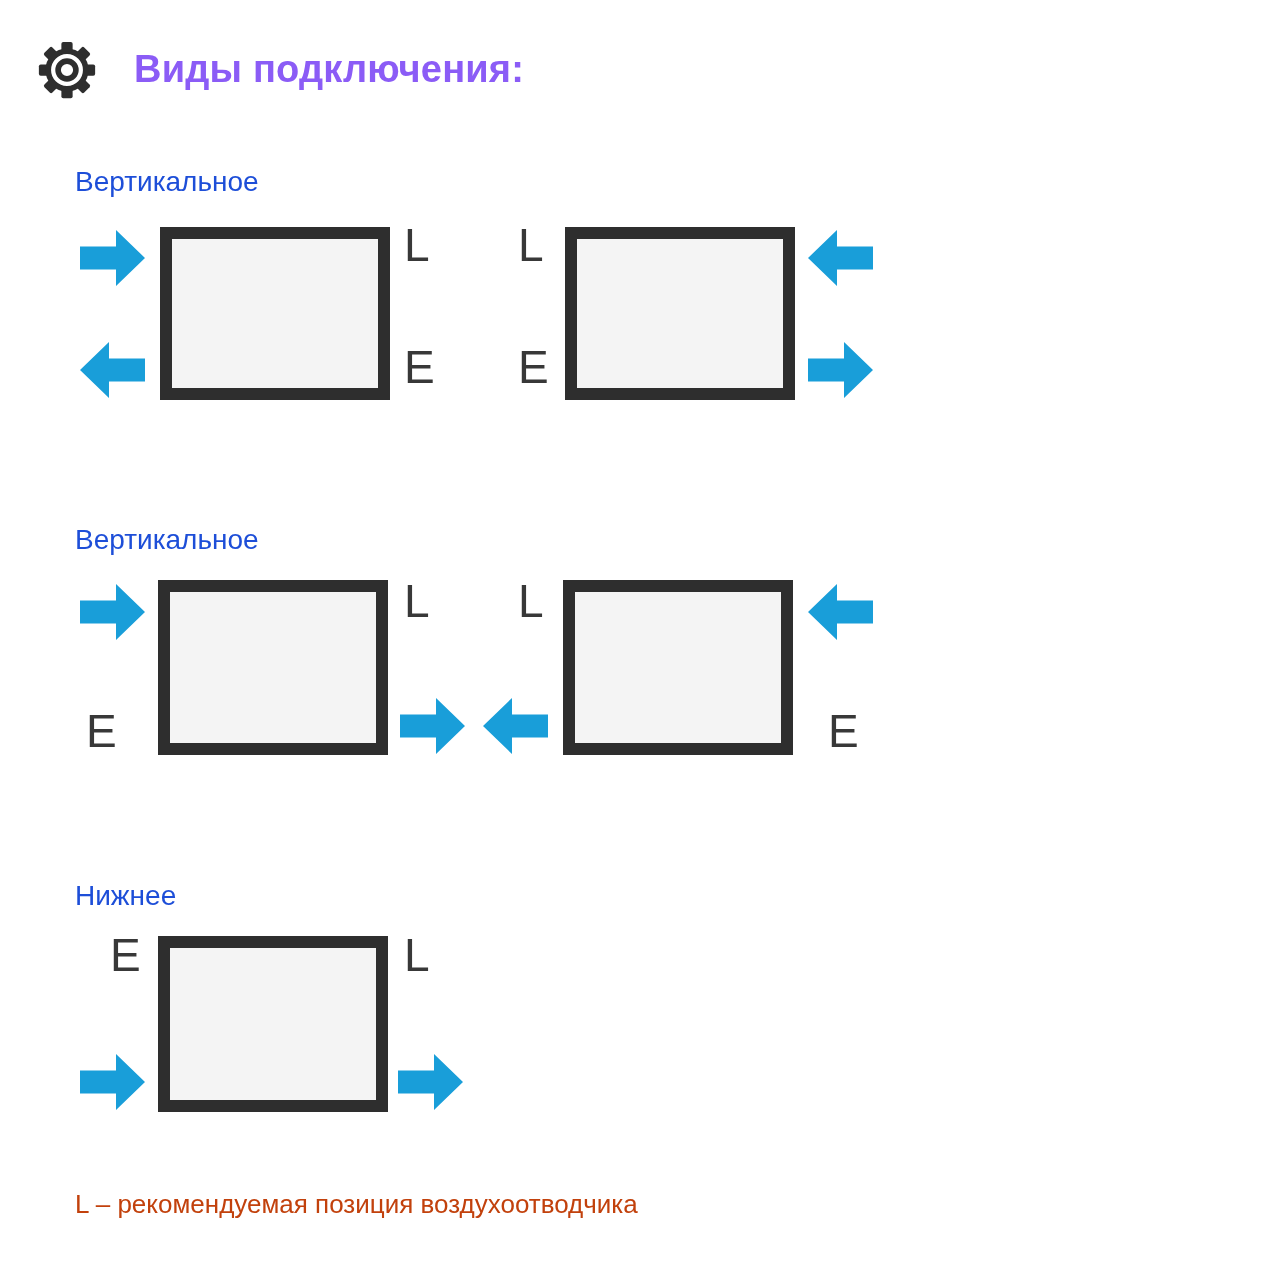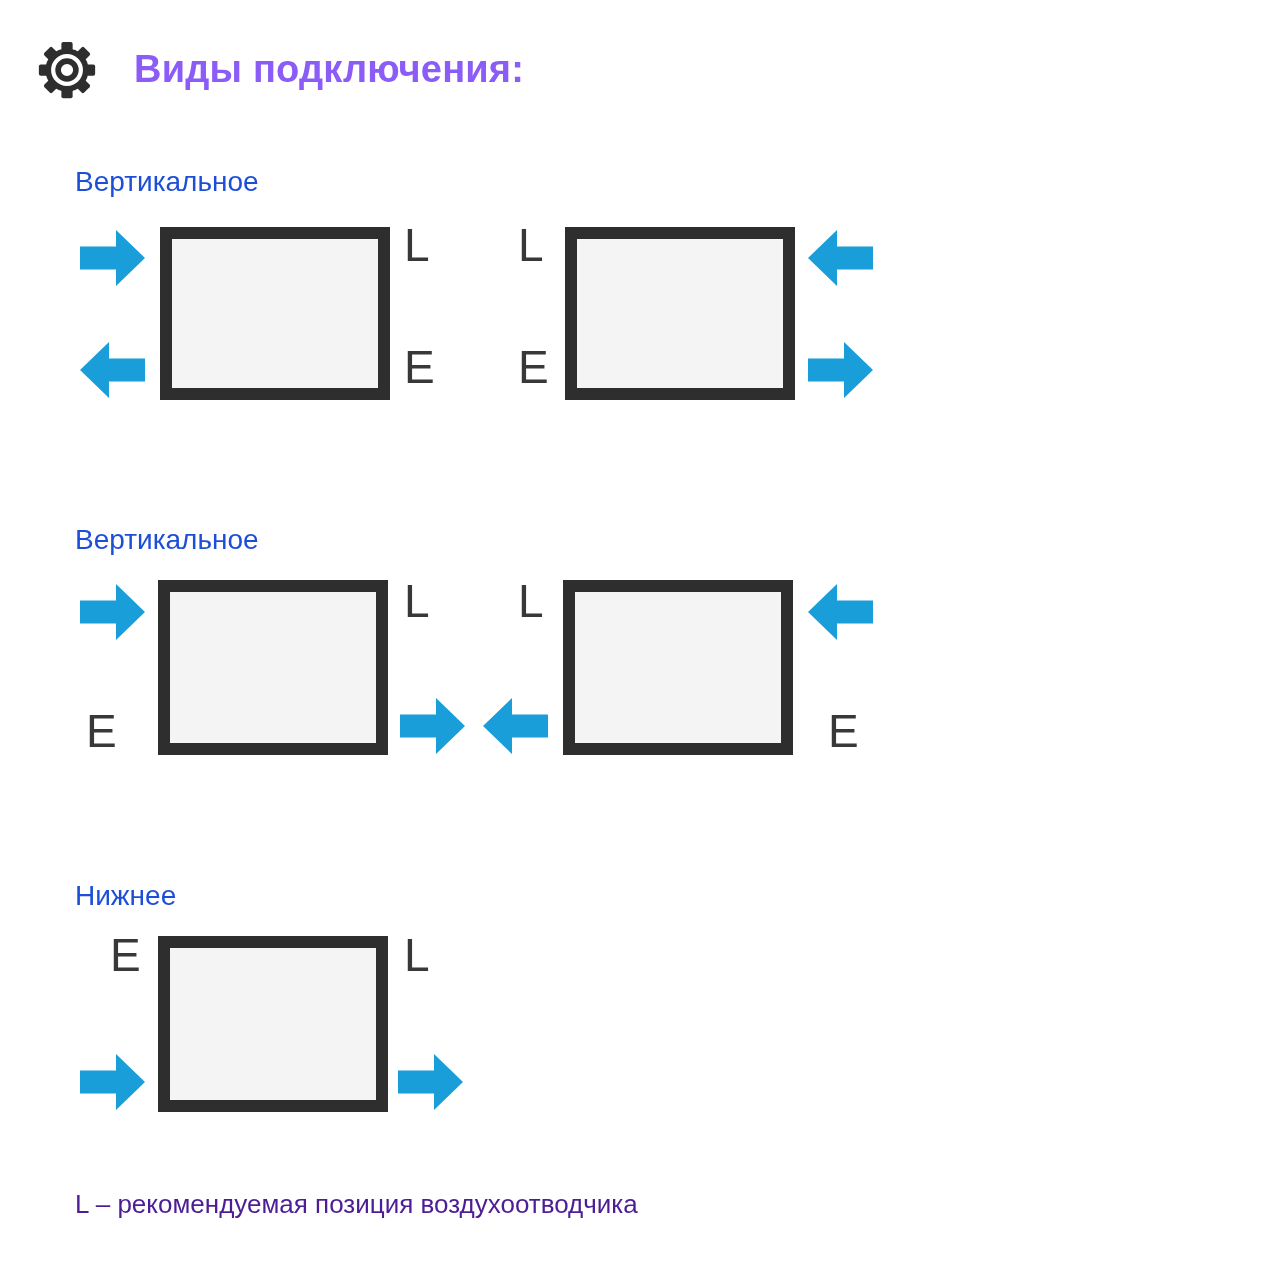--- a/index.html
+++ b/index.html
@@ -16,21 +16,21 @@
     font-size:28px;font-weight:400;color:#1d4ed8;
   }
   .radiator{
     box-sizing:border-box;border:12px solid var(--frame);
     background:var(--fill);
   }
   .port-label{
     font-size:46px;font-weight:400;color:#383838;line-height:1;
   }
   .legend-line{
-    font-size:26px;color:#4c1d95;line-height:37px;white-space:pre;
+    font-size:26px;color:#c2410c;line-height:37px;white-space:pre;
   }
   svg{display:block;}
 </style>
 </head>
 <body>
 
 <div class="abs" style="left:37px;top:40px;width:60px;height:60px;">
   <svg width="60" height="60" viewBox="0 0 64 64">
     <g fill="var(--frame)">
       <rect x="26" y="2" width="12" height="12" rx="2" transform="rotate(0 32 32)"></rect>

